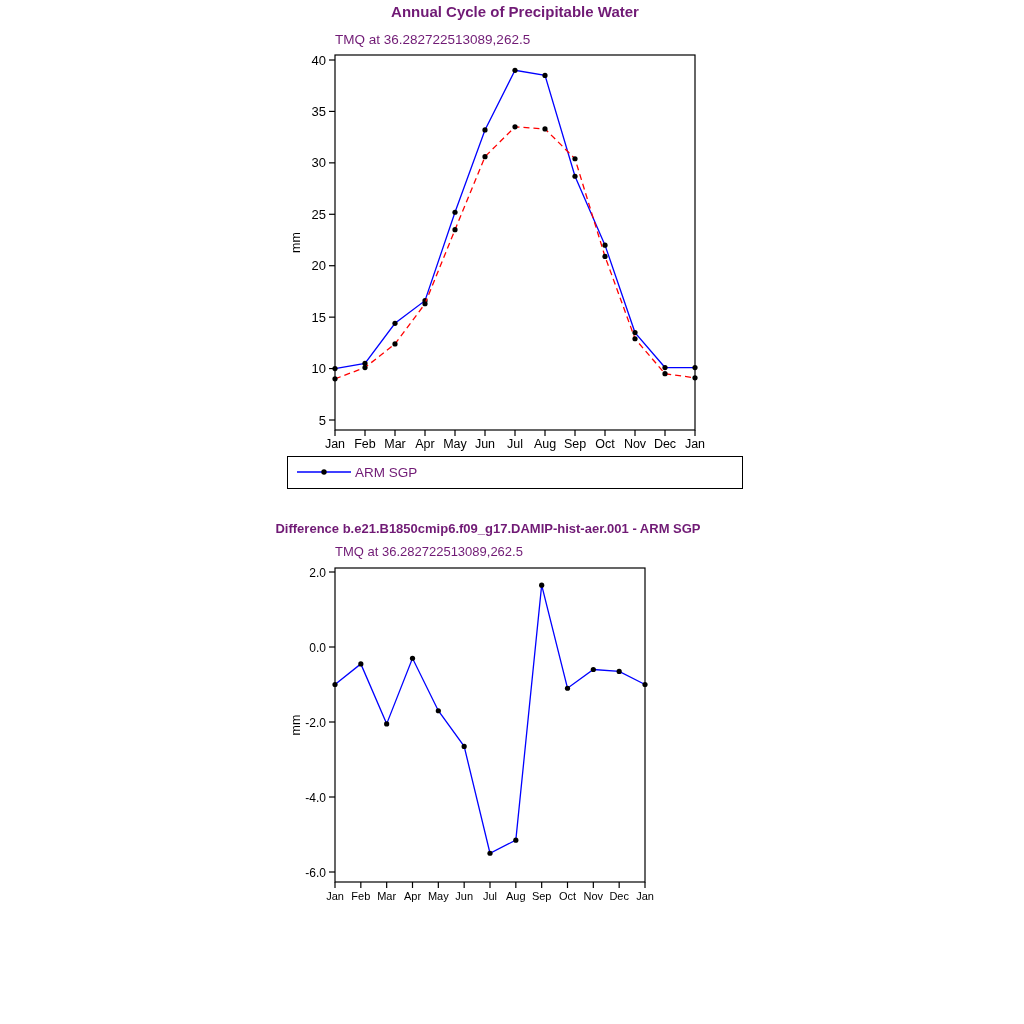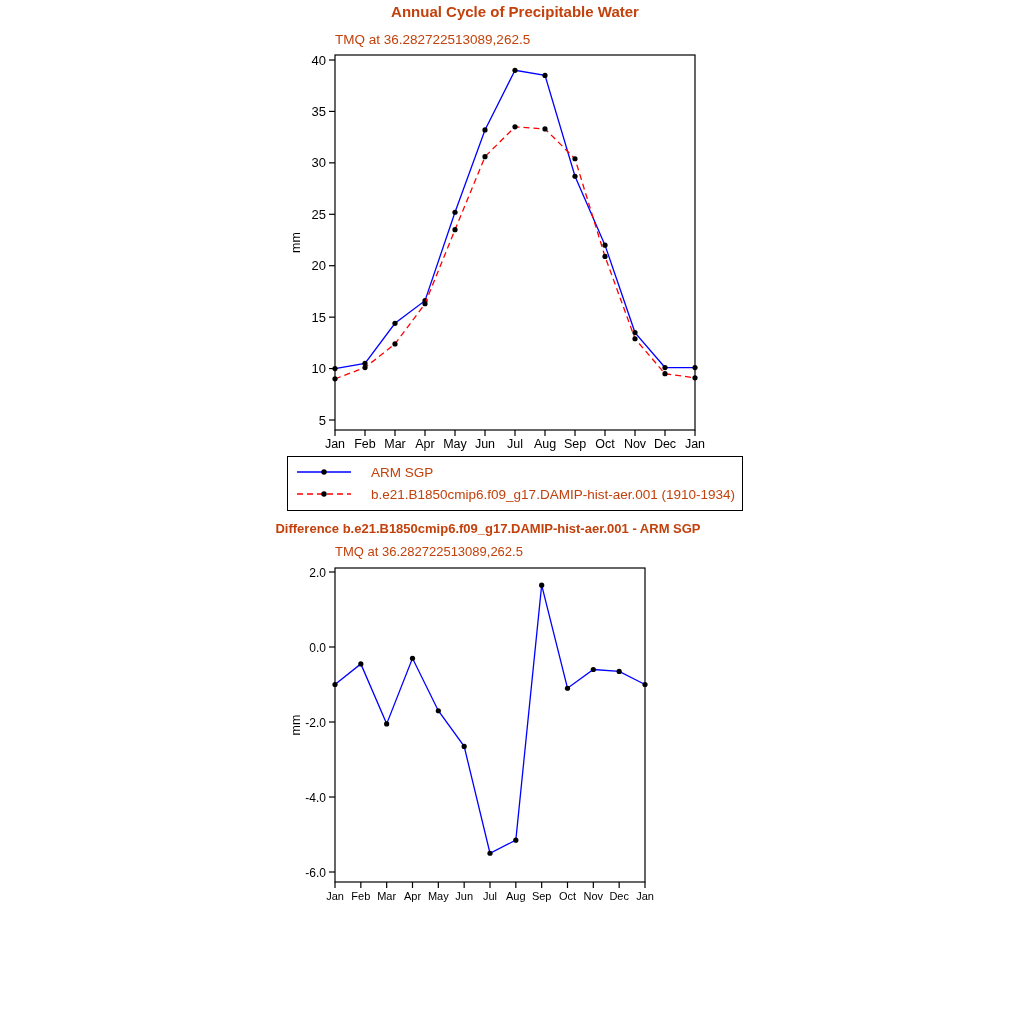--- a/index.html
+++ b/index.html
@@ -1,25 +1,25 @@
 <!DOCTYPE html>
 <html><head>
 <meta charset="utf-8">
 <style>
   html,body{margin:0;padding:0;background:#ffffff;}
   #page{position:relative;width:952px;height:1024px;background:#ffffff;overflow:hidden;
-        font-family:"Liberation Sans","DejaVu Sans",sans-serif;color:#c2410c;}
+        font-family:"Liberation Sans","DejaVu Sans",sans-serif;color:#701a75;}
   .chart-title{position:absolute;text-align:center;font-weight:bold;font-size:15px;}
   .chart-subtitle{position:absolute;font-size:13.5px;font-weight:normal;}
   svg text{font-family:"Liberation Sans","DejaVu Sans",sans-serif;fill:#000;}
   .chart-svg{position:absolute;}
   #legend-box{position:absolute;left:287px;top:456px;width:456px;border:1px solid #000;
               background:#fff;padding:4px 0 5px 0;box-sizing:border-box;}
   .legend-row{display:flex;align-items:center;height:22px;padding-left:7px;}
-  .legend-label{font-size:13.5px;margin-left:18px;white-space:nowrap;}
+  .legend-label{font-size:13.5px;margin-left:2px;white-space:nowrap;}
   .legend-swatch{flex:0 0 auto;}
 </style>
 </head>
 <body>
 
 <div id="page">
 
   <div class="chart-title" style="left:260px;top:3px;width:510px;">Annual Cycle of Precipitable Water</div>
   <div class="chart-subtitle" style="left:335px;top:32px;">TMQ at 36.282722513089,262.5</div>
 
@@ -101,27 +101,20 @@
     </svg>
 
   <div id="legend-box">
     <div class="legend-row">
       <svg class="legend-swatch" width="58" height="16">
         <line class="swatch-line" x1="2" y1="8" x2="56" y2="8" stroke="#0000ff" stroke-width="1.3"></line>
         <circle class="swatch-dot" cx="29" cy="8" r="2.7" fill="#000"></circle>
       </svg>
       <span class="legend-label">ARM SGP</span>
     </div>
-    <div class="legend-row">
-      <svg class="legend-swatch" width="58" height="16">
-        <line class="swatch-line" x1="2" y1="8" x2="56" y2="8" stroke="#ff0000" stroke-width="1.3" stroke-dasharray="6,4"></line>
-        <circle class="swatch-dot" cx="29" cy="8" r="2.7" fill="#000"></circle>
-      </svg>
-      <span class="legend-label">b.e21.B1850cmip6.f09_g17.DAMIP-hist-aer.001 (1910-1934)</span>
-    </div>
   </div>
 
   <div class="chart-title" style="left:230px;top:521px;width:516px;font-size:13px;">Difference b.e21.B1850cmip6.f09_g17.DAMIP-hist-aer.001 - ARM SGP</div>
   <div class="chart-subtitle" style="left:335px;top:544px;font-size:13px;">TMQ at 36.282722513089,262.5</div>
 
   <svg class="chart-svg" style="left:260px;top:560px;" width="480" height="355">
       <g>
         <rect x="75" y="8" width="310" height="314" fill="none" stroke="#000000" stroke-width="1.2"></rect>
         <line x1="69" y1="12" x2="75" y2="12" stroke="#000000" stroke-width="1.2"></line>
         <text x="66" y="16.5" text-anchor="end" font-size="12">2.0</text>

